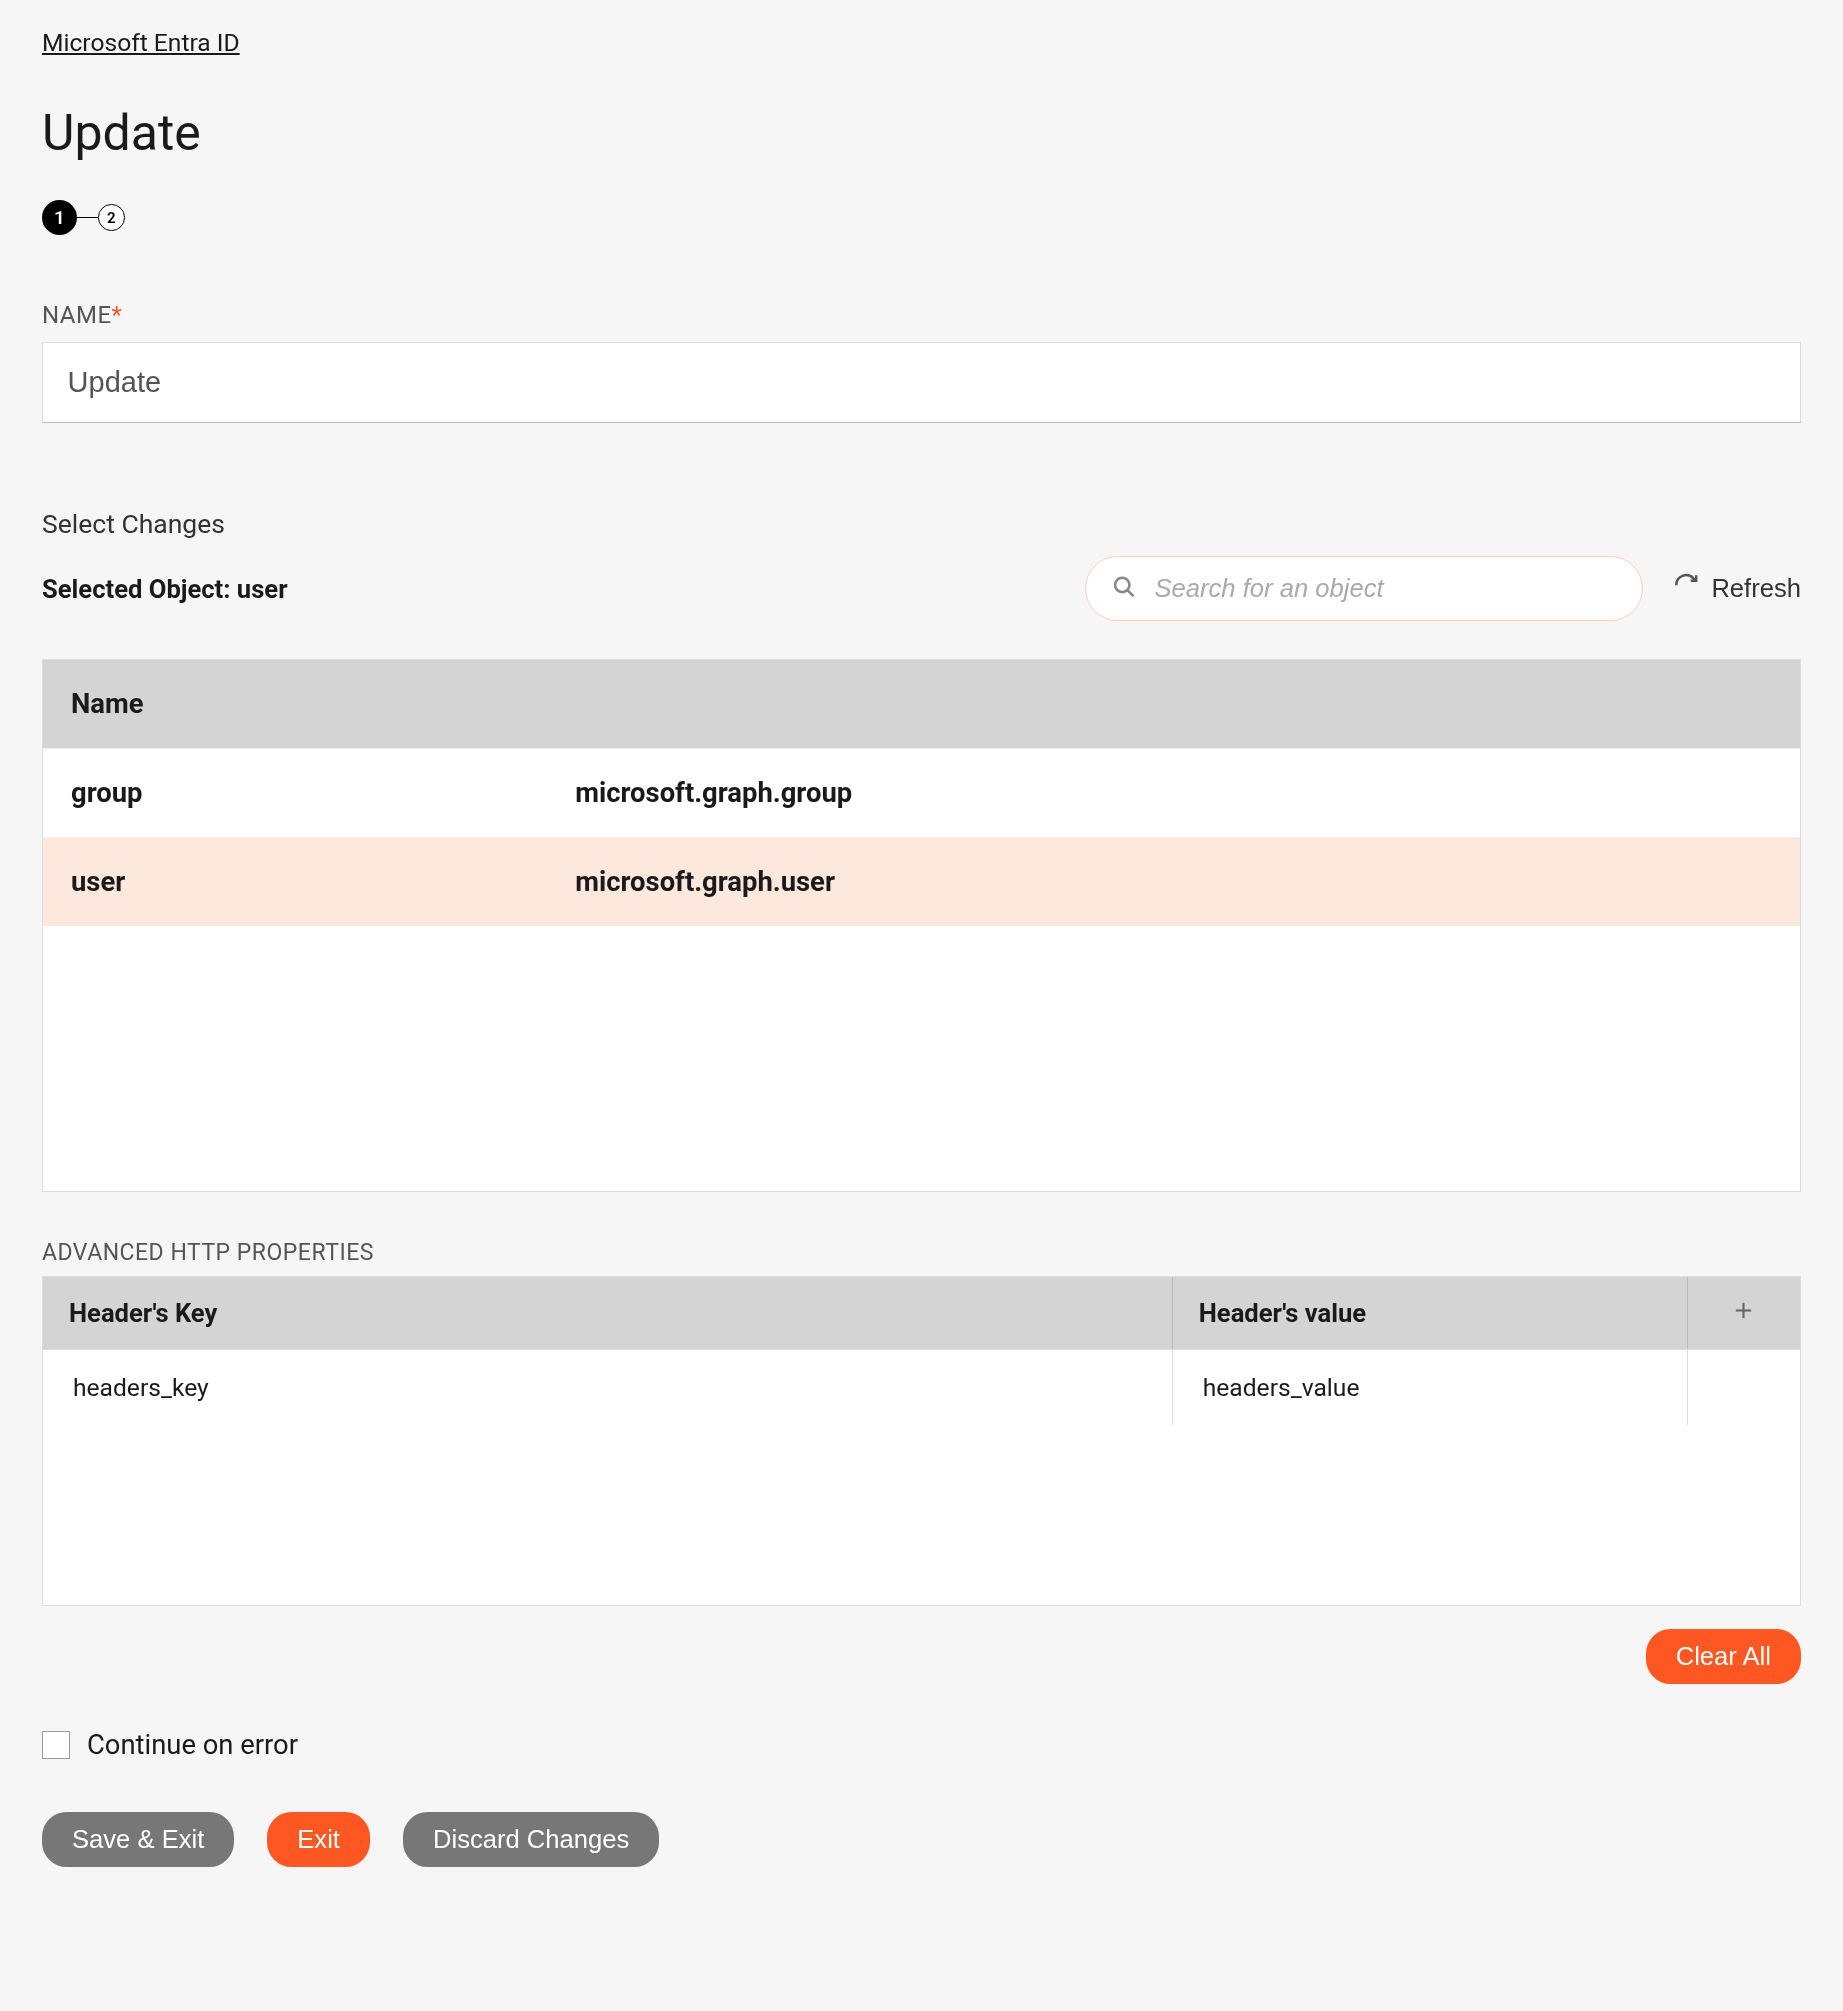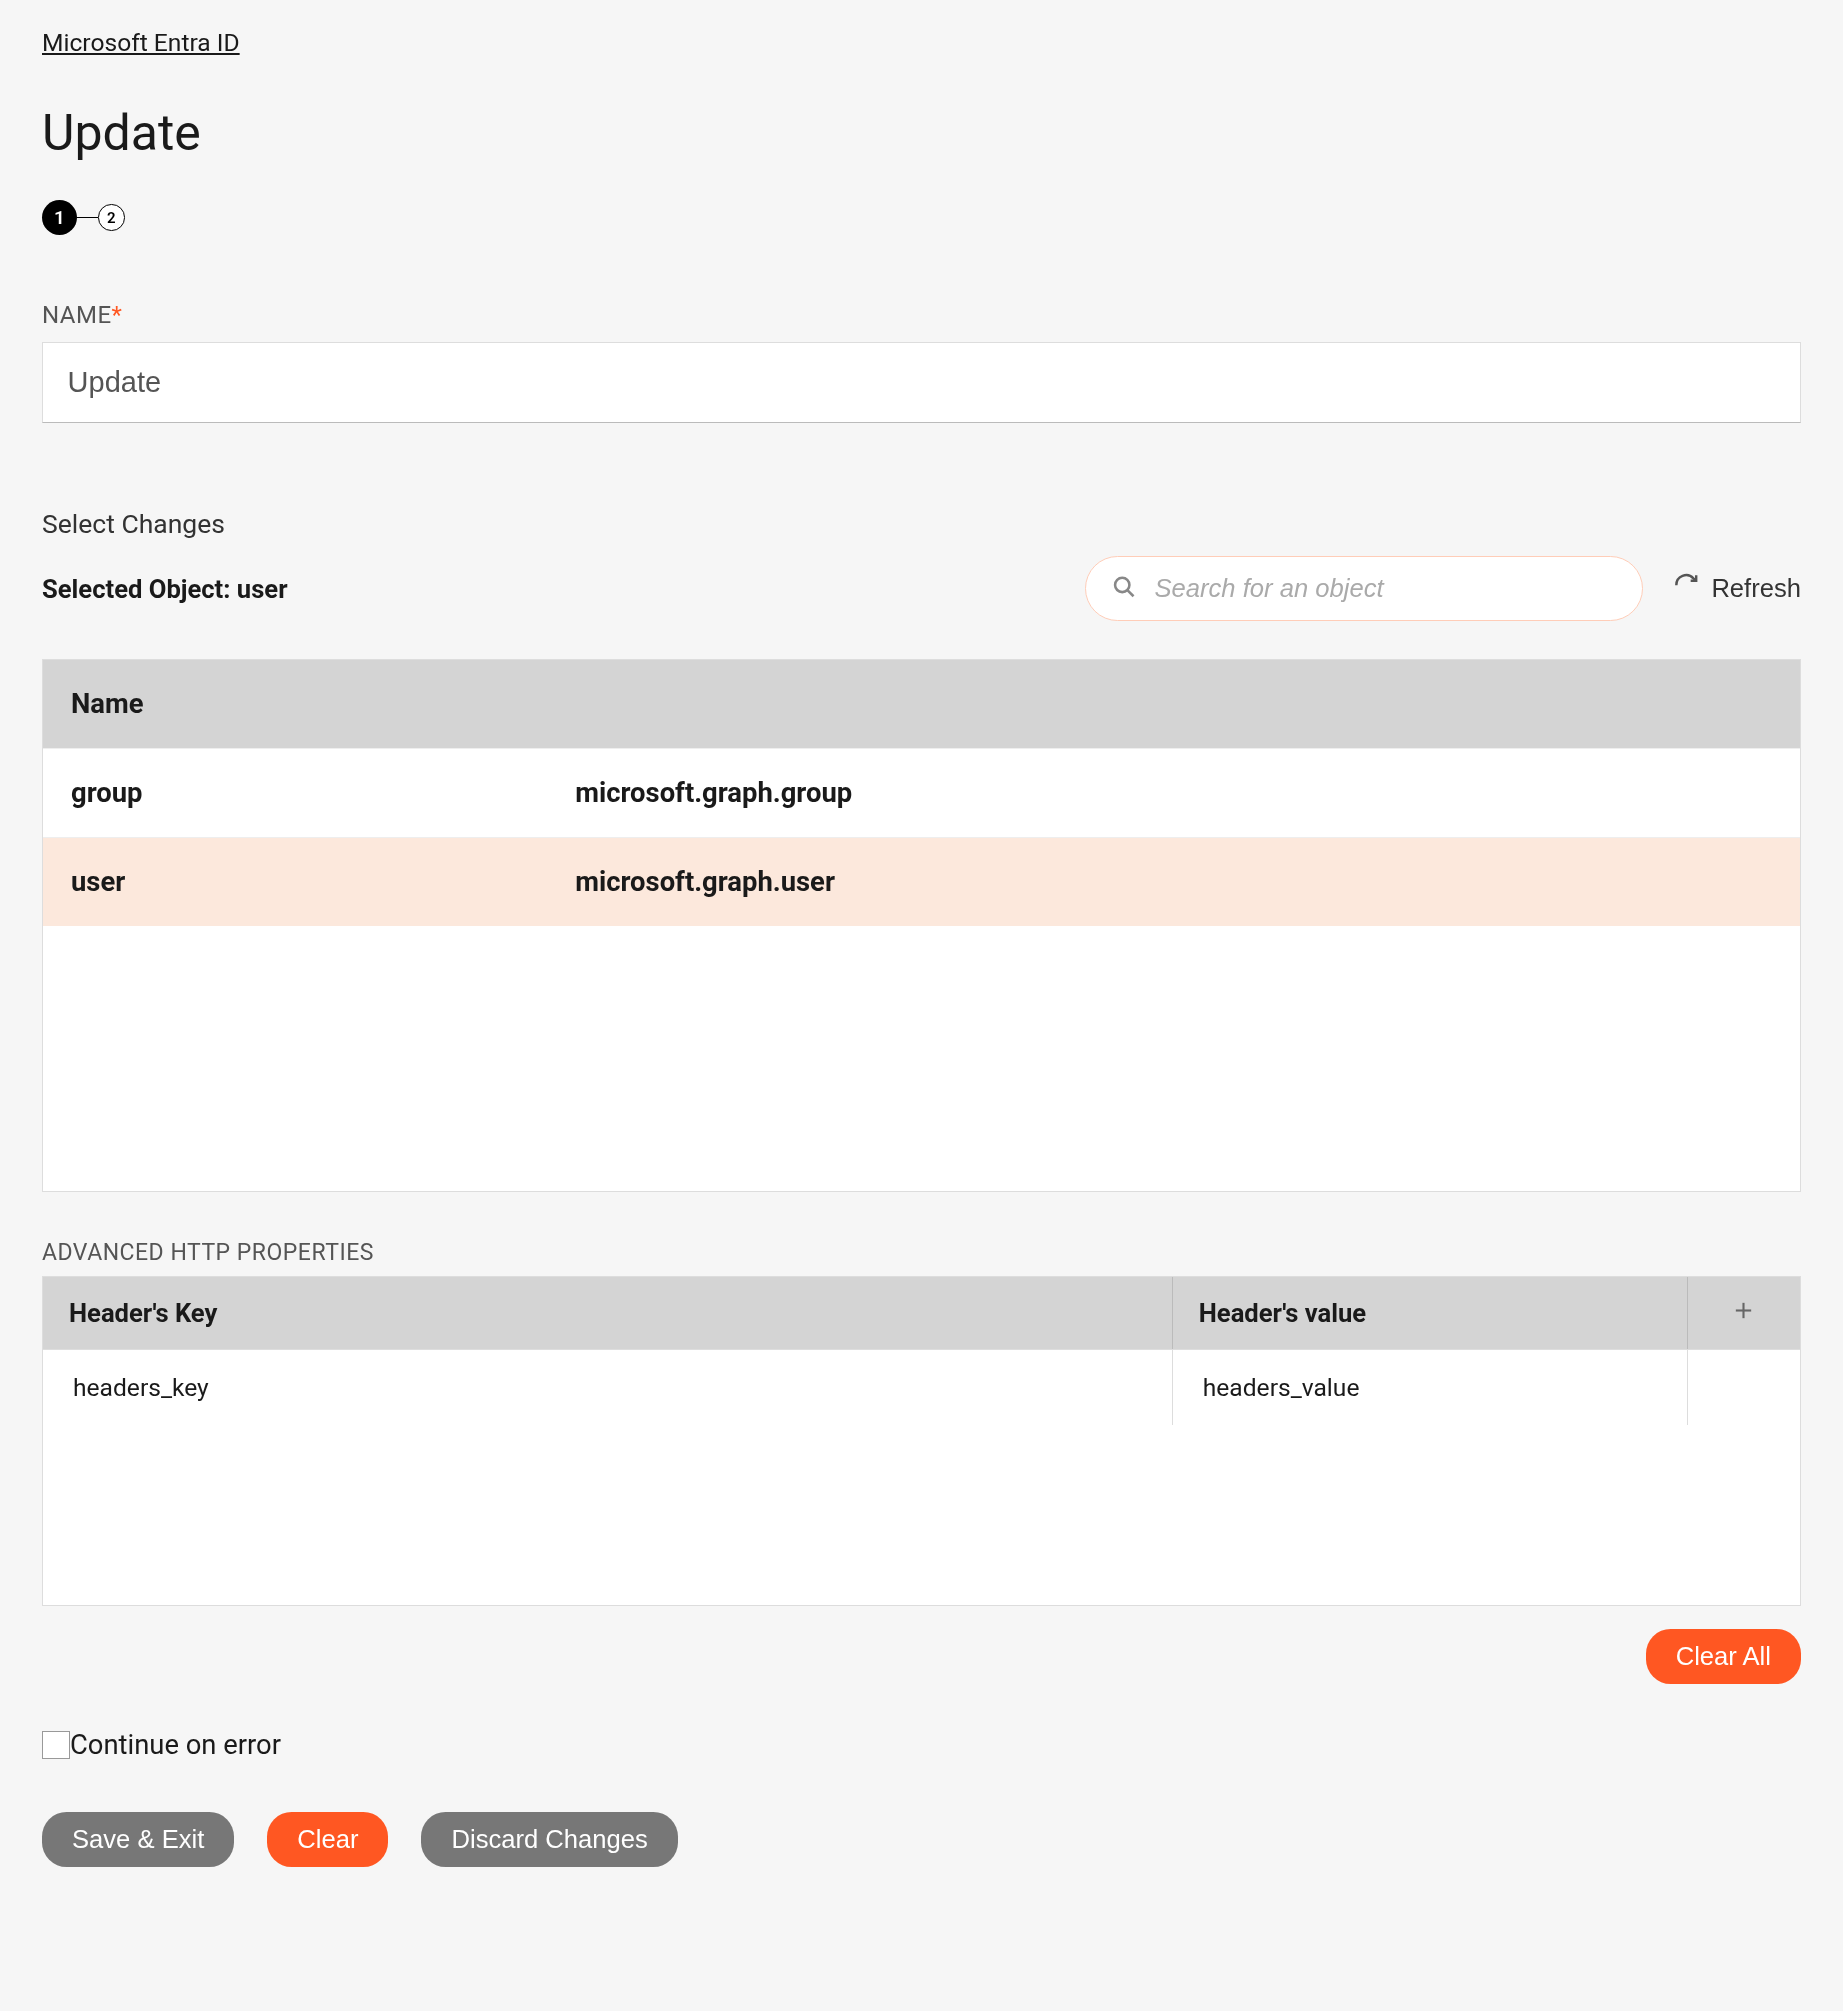--- a/index.html
+++ b/index.html
@@ -48,21 +48,21 @@
 .http-tbody .http-tr { display: flex; border-top: 0.9px solid #ddd; }
 .http-td { padding: 23px 30px; font-size: 24.6px; border-right: 0.9px solid #ddd; }
 .http-td.key-col { width: 64.3%; }
 .http-td.val-col { width: 29.3%; }
 .http-td.add-col { width: 6.4%; border-right: none; }
 .http-empty { height: 180px; }
 .clear-row { display: flex; justify-content: flex-end; margin-bottom: 45px; }
 .btn { border: none; border-radius: 24.6px; padding: 13px 30px; font-size: 25.6px; font-weight: 400; cursor: pointer; color: #fff; }
 .btn-orange { background: #ff5722; }
 .btn-gray { background: #777; }
-.checkbox-row { display: flex; align-items: center; margin-bottom: 51px; }
+.checkbox-row { display: flex; align-items: center; gap: 17px; margin-bottom: 51px; }
 .checkbox { width: 28px; height: 28px; border: 1.9px solid #999; background: #fff; cursor: pointer; }
 .checkbox-label { font-size: 27.4px; }
 .footer-buttons { display: flex; gap: 33px; }
 </style>
 </head>
 <body>
 
 
 
 <a class="breadcrumb">Microsoft Entra ID</a>
@@ -153,19 +153,19 @@
   <button class="btn btn-orange">Clear All</button>
 </div>
 
 <div class="checkbox-row">
   <div class="checkbox"></div>
   <span class="checkbox-label">Continue on error</span>
 </div>
 
 <div class="footer-buttons">
   <button class="btn btn-gray">Save &amp; Exit</button>
-  <button class="btn btn-orange">Clear</button>
+  <button class="btn btn-orange">Exit</button>
   <button class="btn btn-gray">Discard Changes</button>
 </div>
 
 
 
 
 
 </body></html>

